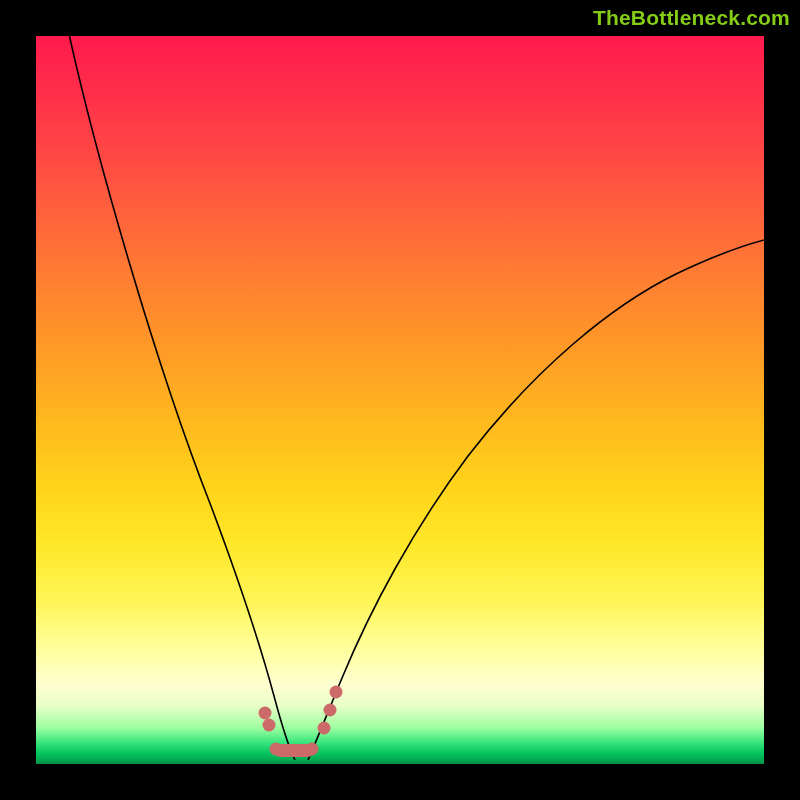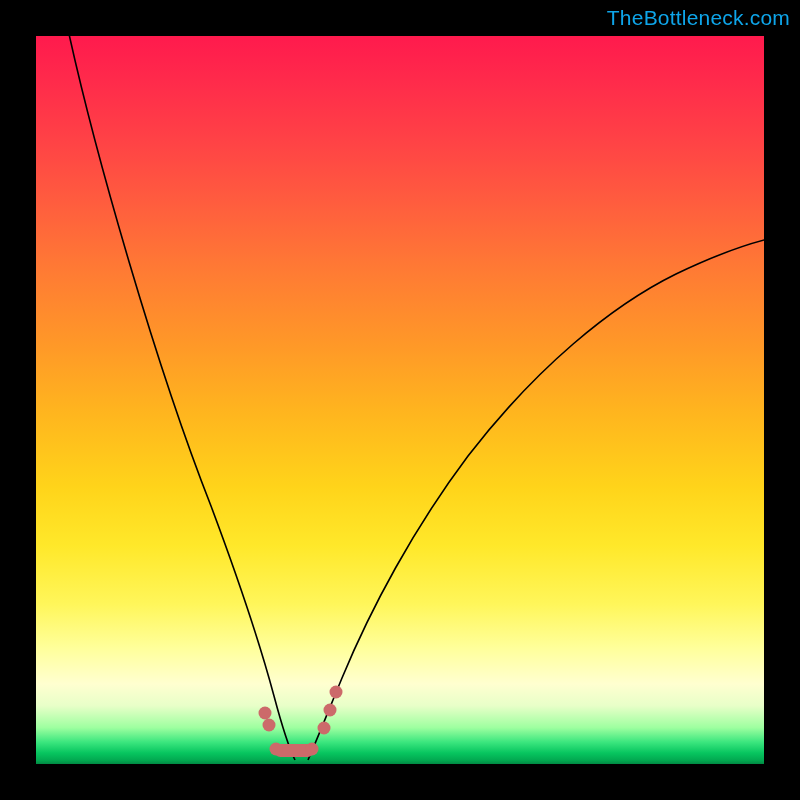--- a/index.html
+++ b/index.html
@@ -44,23 +44,23 @@
       #3be67e 97%,
       #07c55f 98.5%,
       #02a850 99.5%,
       #018a44 100%
     );
   }
   .watermark {
     position: absolute;
     top: 6px;
     right: 10px;
-    color: #0ea5e9;
+    color: #84cc16;
     font-size: 21px;
-    font-weight: 400;
+    font-weight: 700;
     letter-spacing: 0.2px;
     user-select: none;
   }
   svg.curves {
     position: absolute;
     left: 0;
     top: 0;
     width: 728px;
     height: 728px;
   }

